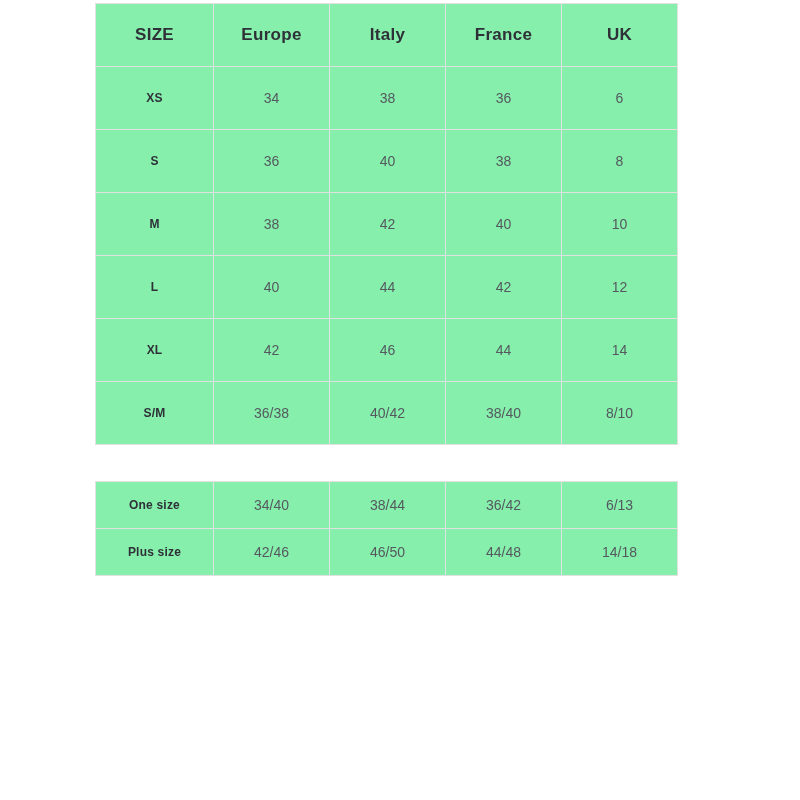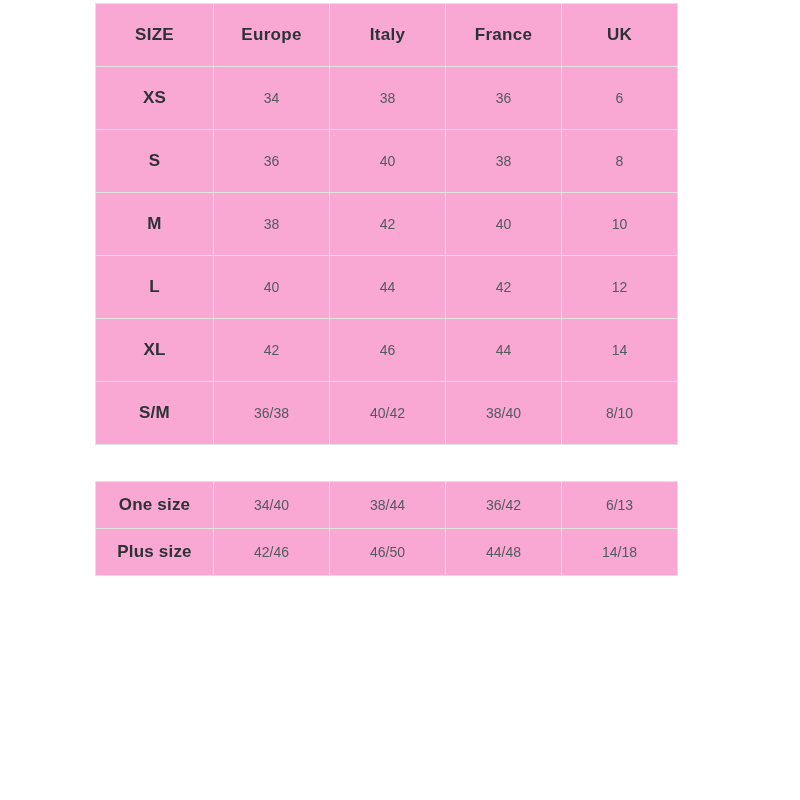--- a/index.html
+++ b/index.html
@@ -17,31 +17,31 @@
   }
   table.size-table {
     border-collapse: collapse;
     table-layout: fixed;
   }
   .size-table th, .size-table td {
     border: 1px solid #e2e2e2;
     text-align: center;
     vertical-align: middle;
     padding: 0;
-    background: #f9a8d4;
+    background: #86efac;
   }
   .size-table thead th {
     font-weight: bold;
     font-size: 17px;
     letter-spacing: 0.3px;
     color: #2e3137;
   }
   .size-table th.rowlabel {
     font-weight: bold;
-    font-size: 17px;
+    font-size: 12px;
     letter-spacing: 0.2px;
     color: #2e3137;
   }
   .size-table td {
     font-size: 14px;
     font-weight: 400;
     color: #54595f;
   }
   table.main tr { height: 63px; }
   table.secondary tr { height: 47px; }

